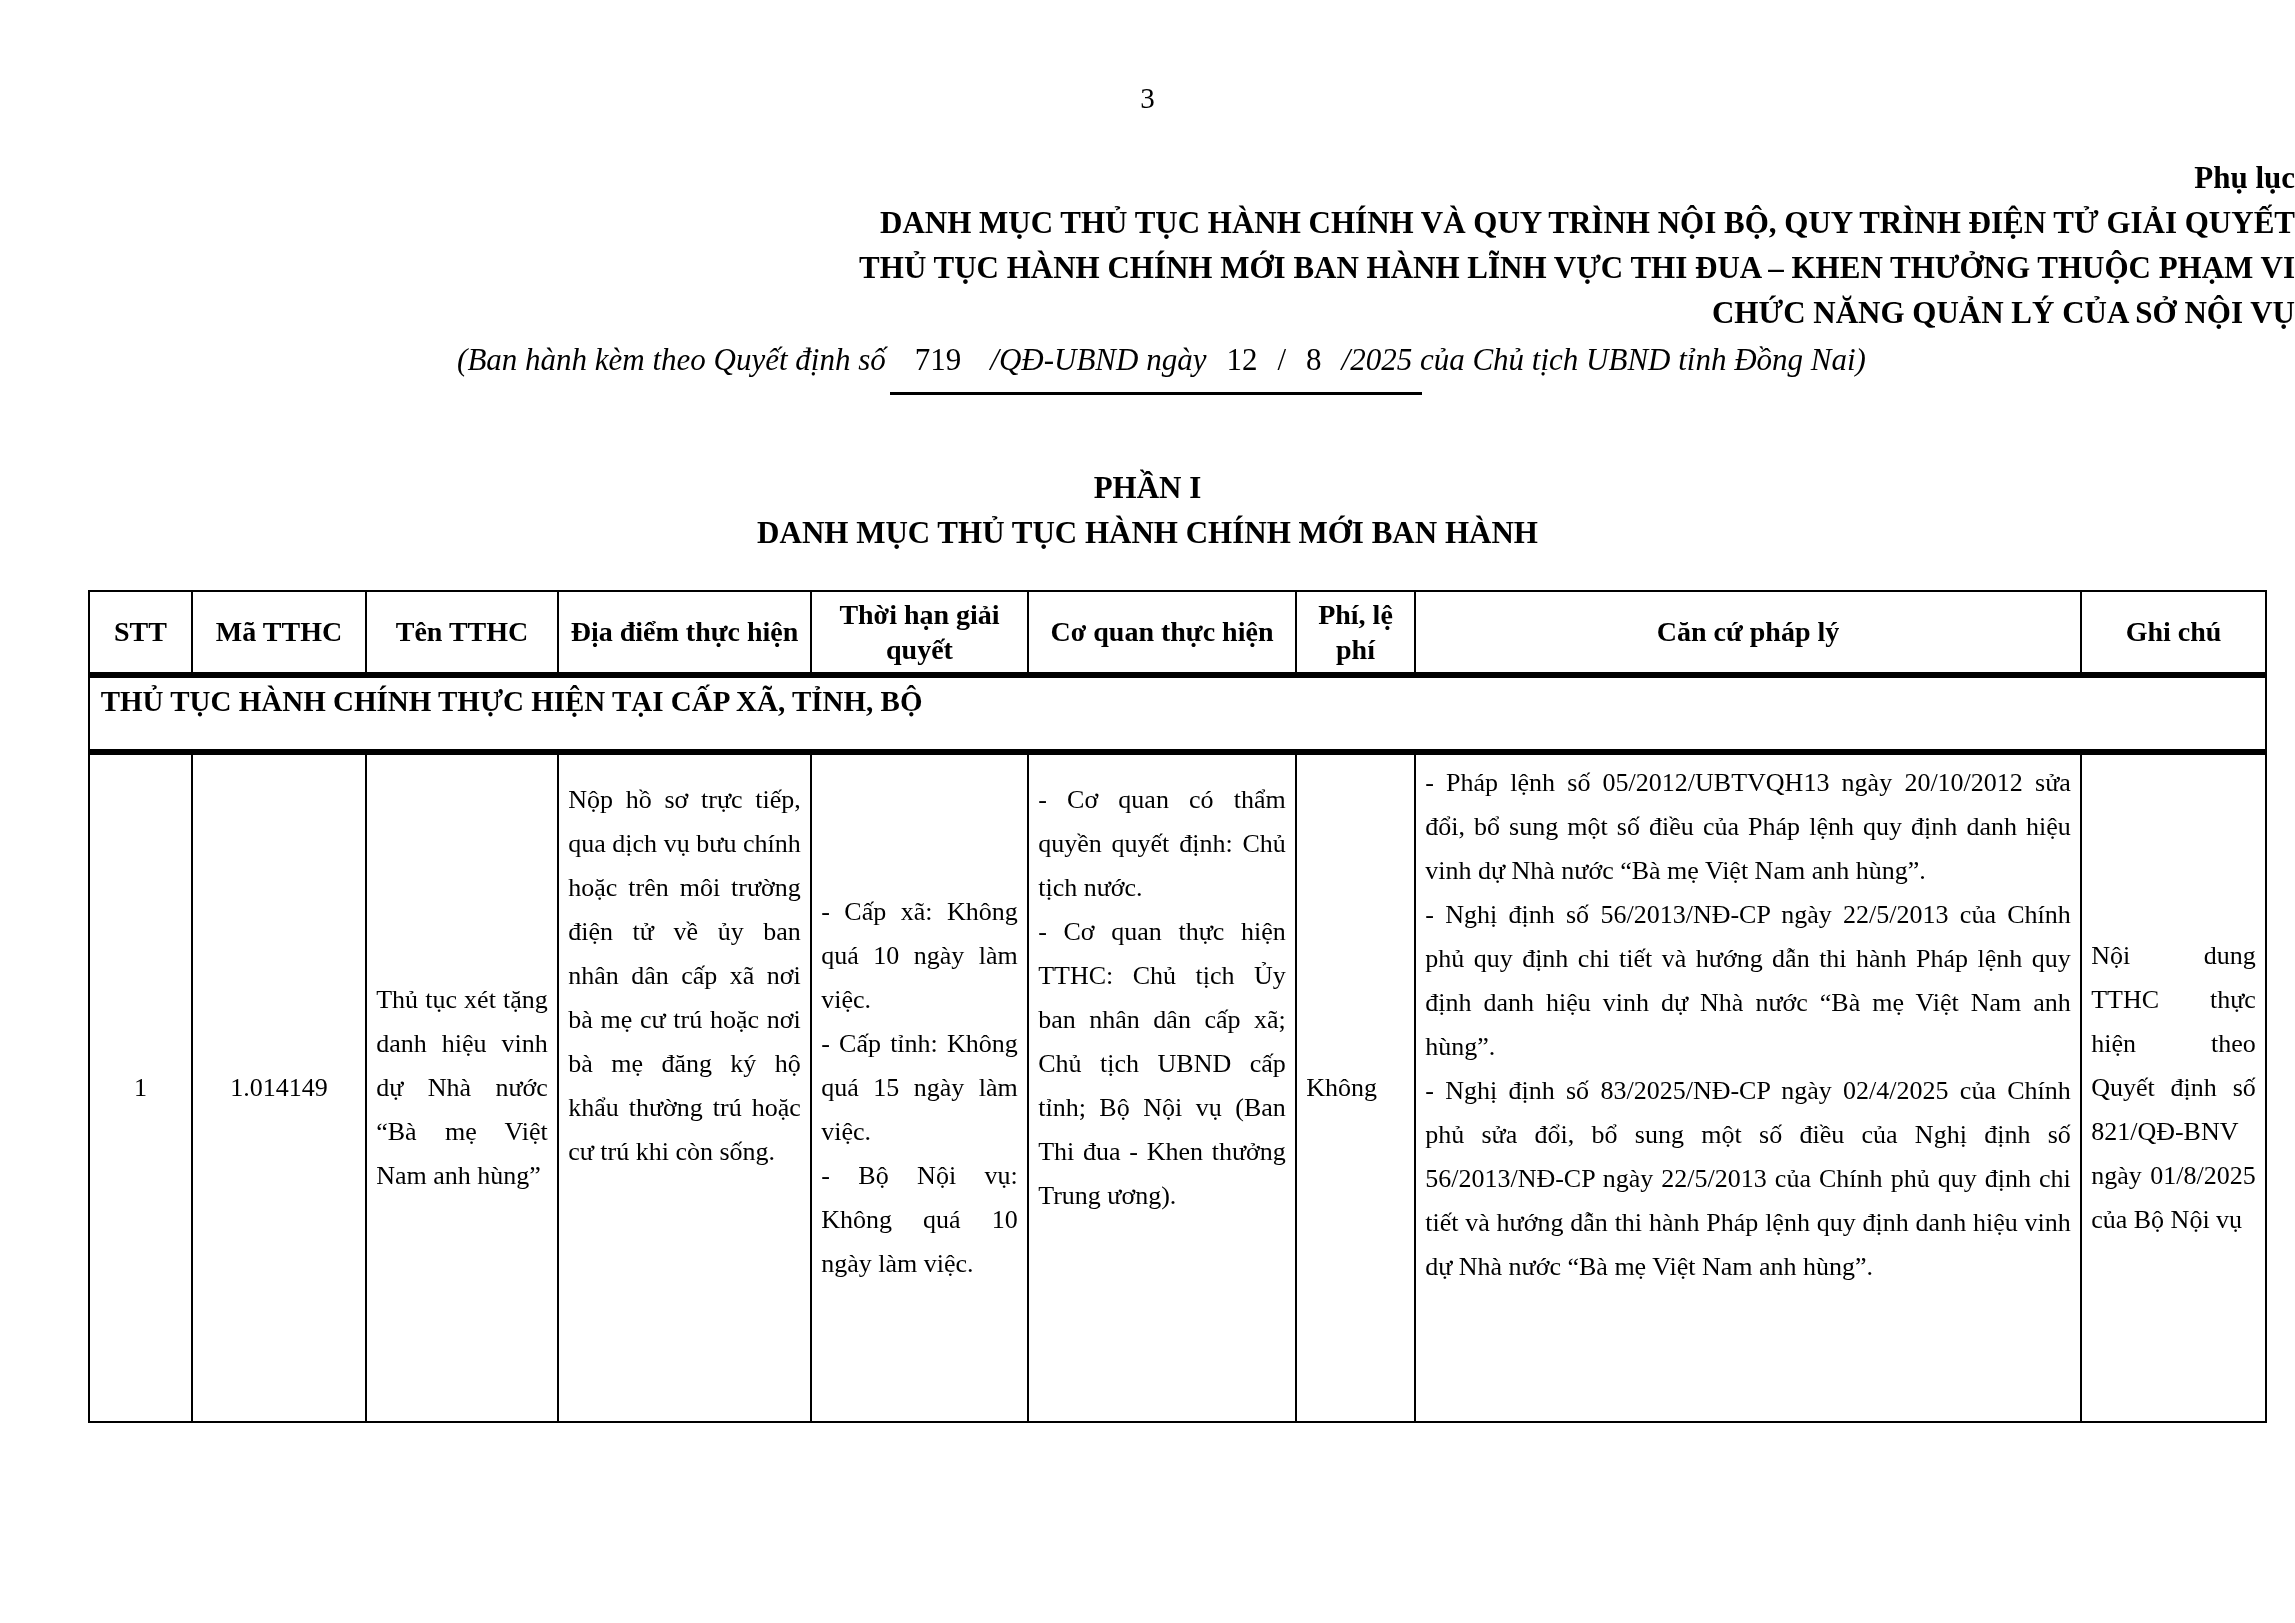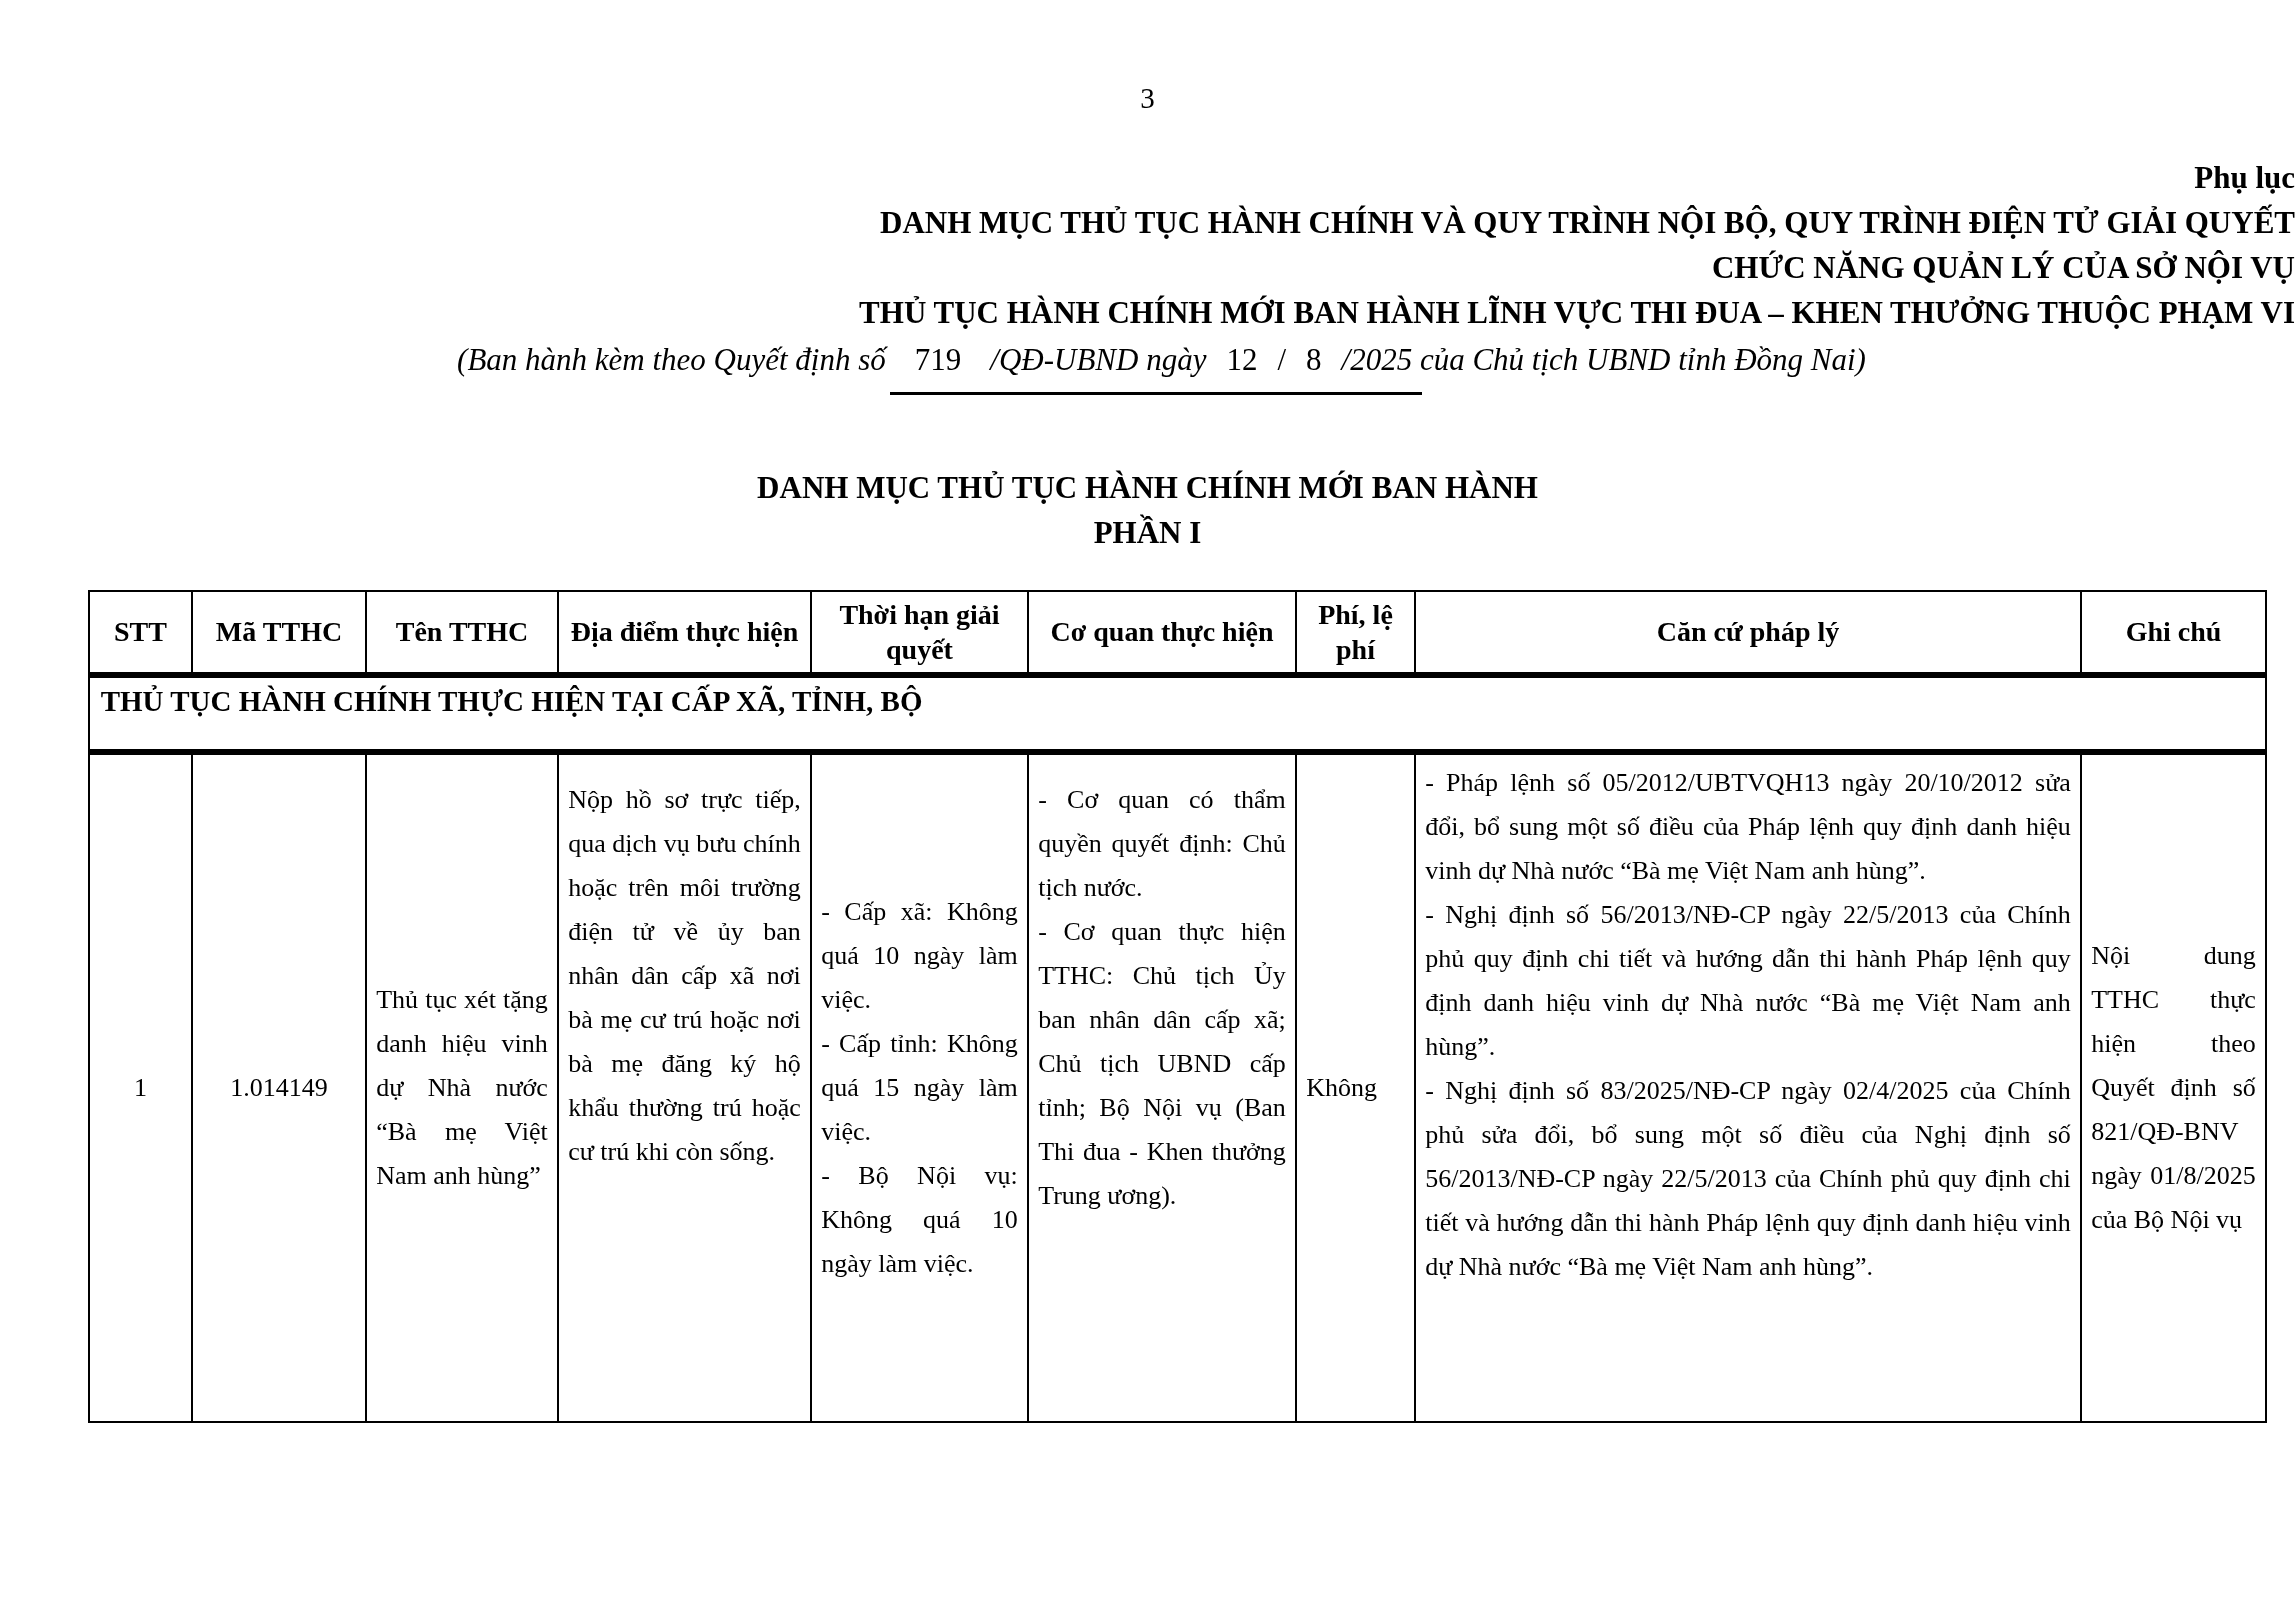--- a/index.html
+++ b/index.html
@@ -99,32 +99,32 @@
 </head>
 <body>
 
 <div class="page">
 
   <div class="page-number">3</div>
 
   <div class="title-block">
     <div>Phụ lục</div>
     <div>DANH MỤC THỦ TỤC HÀNH CHÍNH VÀ QUY TRÌNH NỘI BỘ, QUY TRÌNH ĐIỆN TỬ GIẢI QUYẾT</div>
+    <div>THỦ TỤC HÀNH CHÍNH MỚI BAN HÀNH LĨNH VỰC THI ĐUA – KHEN THƯỞNG THUỘC PHẠM VI</div>
     <div>CHỨC NĂNG QUẢN LÝ CỦA SỞ NỘI VỤ</div>
-    <div>THỦ TỤC HÀNH CHÍNH MỚI BAN HÀNH LĨNH VỰC THI ĐUA – KHEN THƯỞNG THUỘC PHẠM VI</div>
   </div>
 
   <div class="subtitle">
     <span>(Ban hành kèm theo Quyết định số</span><span class="sp-l"></span><span class="filled">719</span><span class="sp-l"></span><span>/QĐ-UBND ngày</span><span class="sp-m"></span><span class="filled">12</span><span class="sp-m"></span><span class="filled">/</span><span class="sp-m"></span><span class="filled">8</span><span class="sp-m"></span><span>/2025 của Chủ tịch UBND tỉnh Đồng Nai)</span>
   </div>
   <div class="blank-underline"></div>
 
   <div class="part-block">
+    <div>PHẦN I</div>
     <div>DANH MỤC THỦ TỤC HÀNH CHÍNH MỚI BAN HÀNH</div>
-    <div>PHẦN I</div>
   </div>
 
   <table class="main">
     <colgroup>
       <col style="width:103px">
       <col style="width:174px">
       <col style="width:192px">
       <col style="width:253px">
       <col style="width:217px">
       <col style="width:268px">

